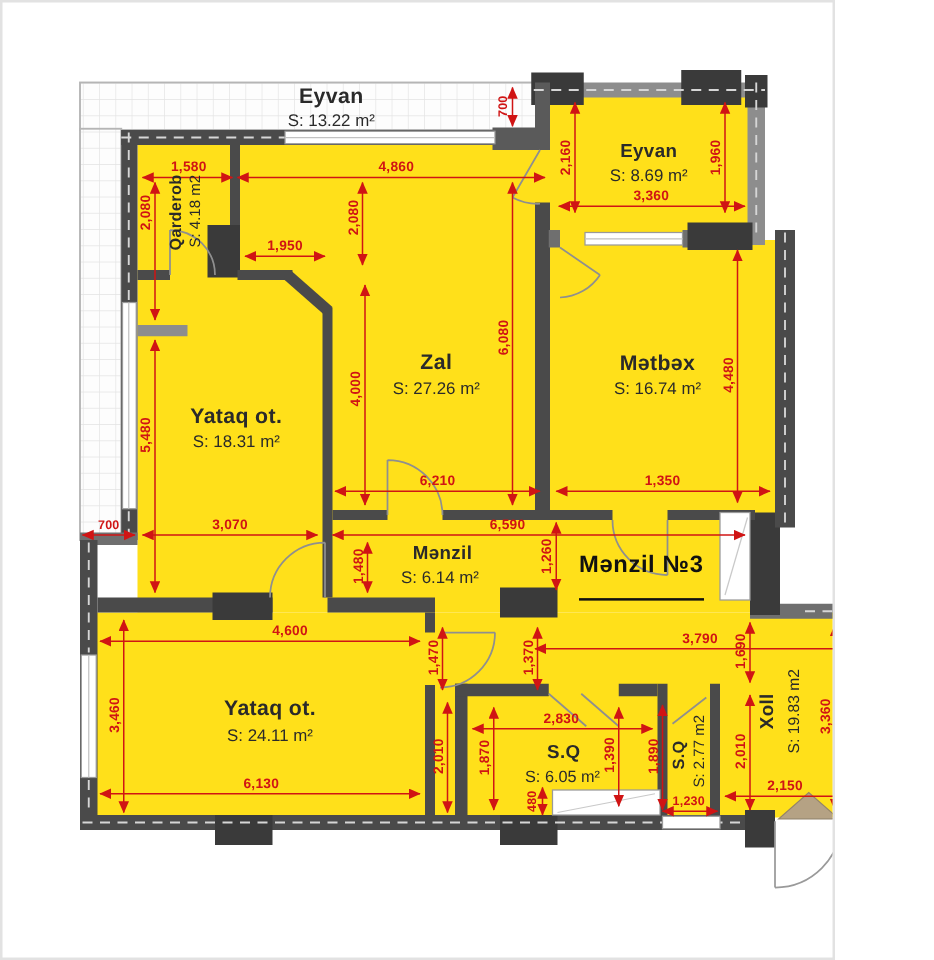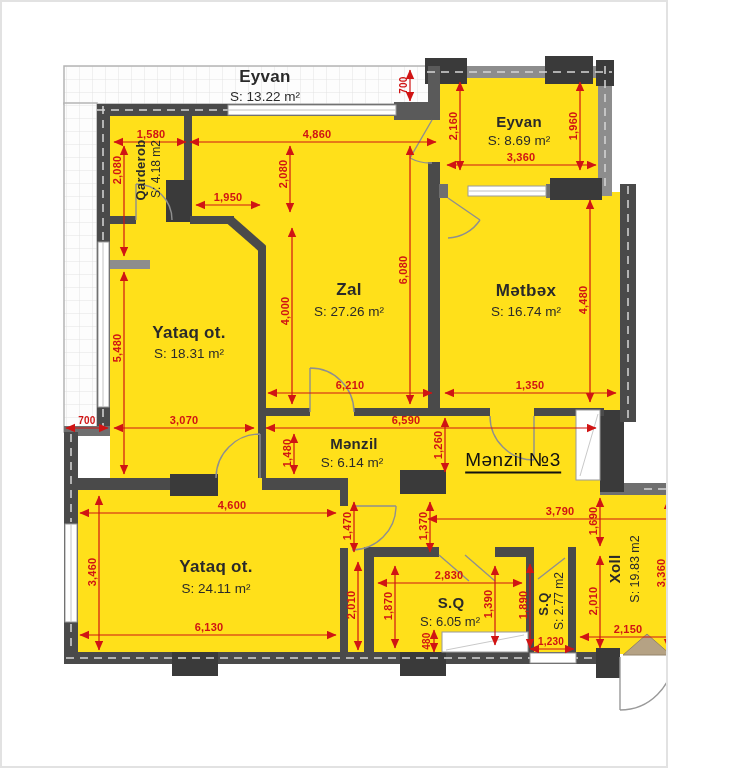--- a/index.html
+++ b/index.html
@@ -10,22 +10,22 @@
   .lbl{position:absolute;white-space:nowrap;color:#2a2a2a;}
   .rname{font-weight:bold;font-size:17px;letter-spacing:.3px;transform:translate(-50%,-50%);}
   .rname.sm{font-size:15px;}
   .rarea{font-size:13.5px;transform:translate(-50%,-50%);}
   .rarea.sm{font-size:12px;}
   .rot{transform:translate(-50%,-50%) rotate(-90deg);}
   .dim{position:absolute;color:#d01414;font-size:11px;font-weight:bold;white-space:nowrap;
        transform:translate(-50%,-100%);letter-spacing:.2px;}
   .dim.v{transform:translate(-50%,-50%) rotate(-90deg);}
   .dim.s{font-size:10px;}
-  .unit{position:absolute;font-weight:normal;font-size:19px;color:#111;
-        border-bottom:2.5px solid #111;padding-bottom:1px;transform:translate(-50%,-50%);
+  .unit{position:absolute;font-weight:bold;font-size:19px;color:#111;
+        border-bottom:2.5px solid #111;padding-bottom:15px;transform:translate(-50%,-50%);
         letter-spacing:.5px;}
 </style>
 </head>
 <body>
 
 <div id="stage">
 
 <svg id="geom" width="747" height="768" viewBox="0 0 747 768">
   <defs>
     <pattern id="tiles" width="13" height="13" patternUnits="userSpaceOnUse">

